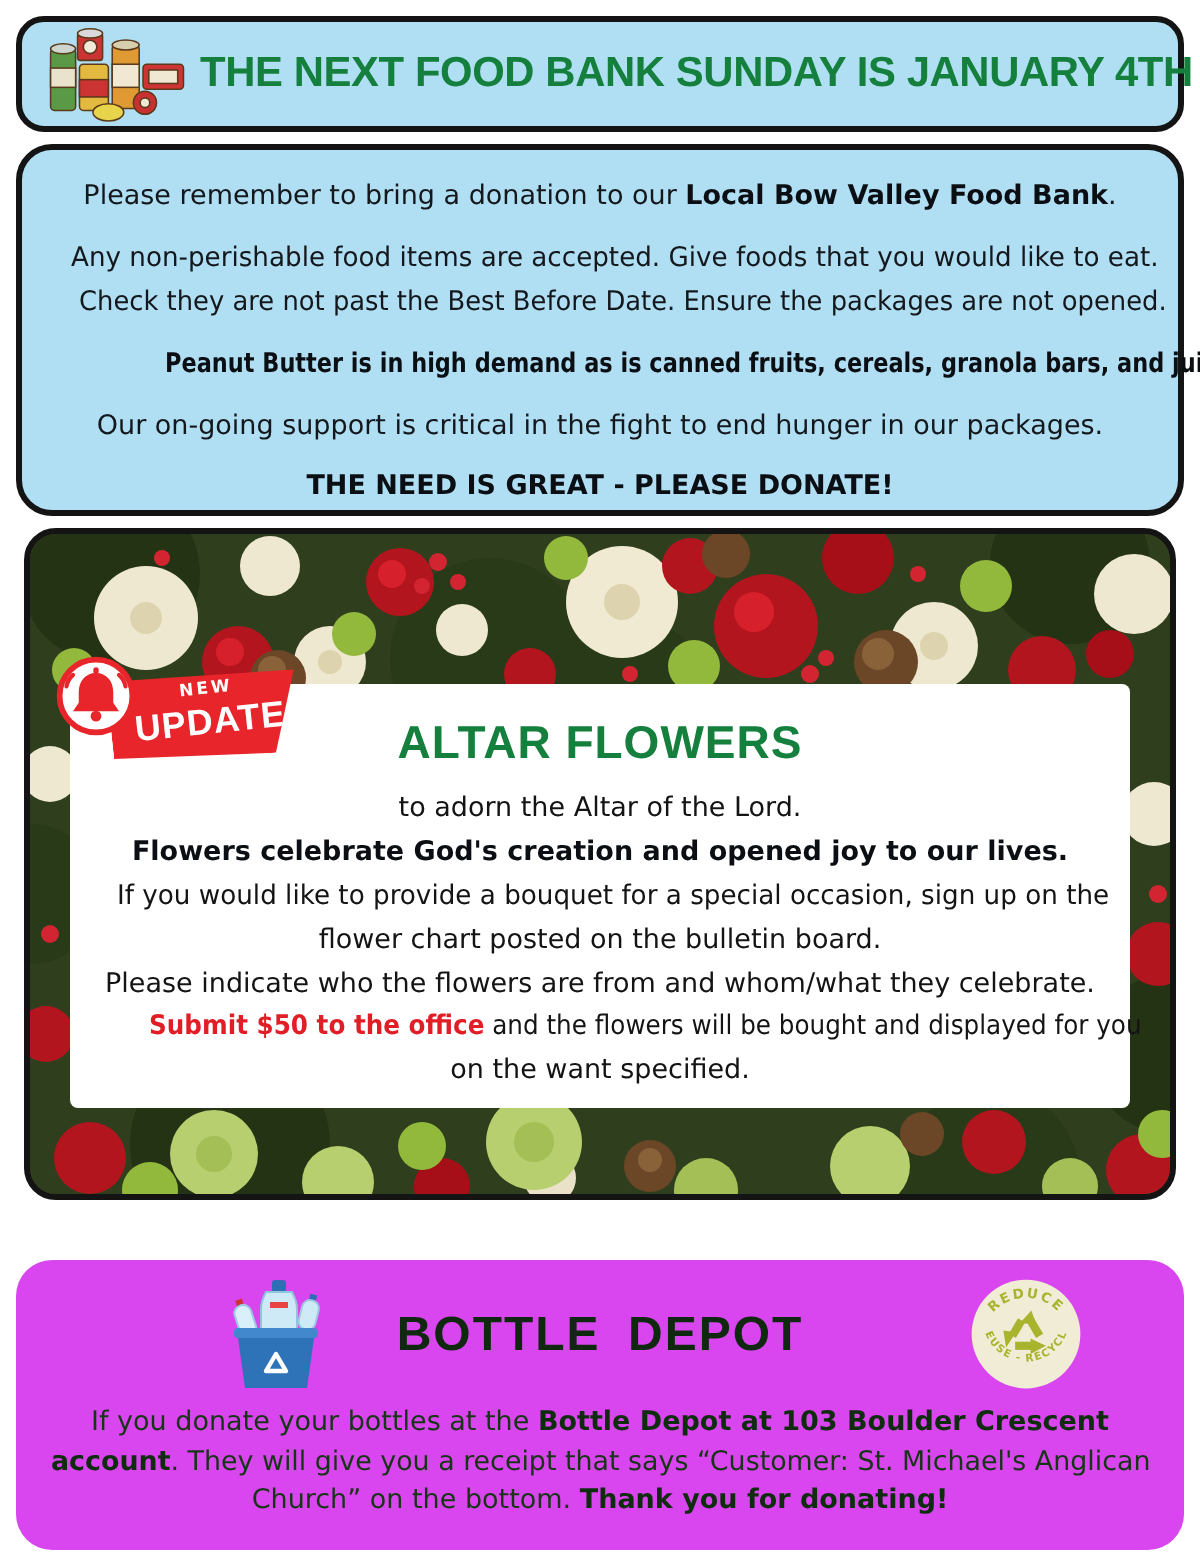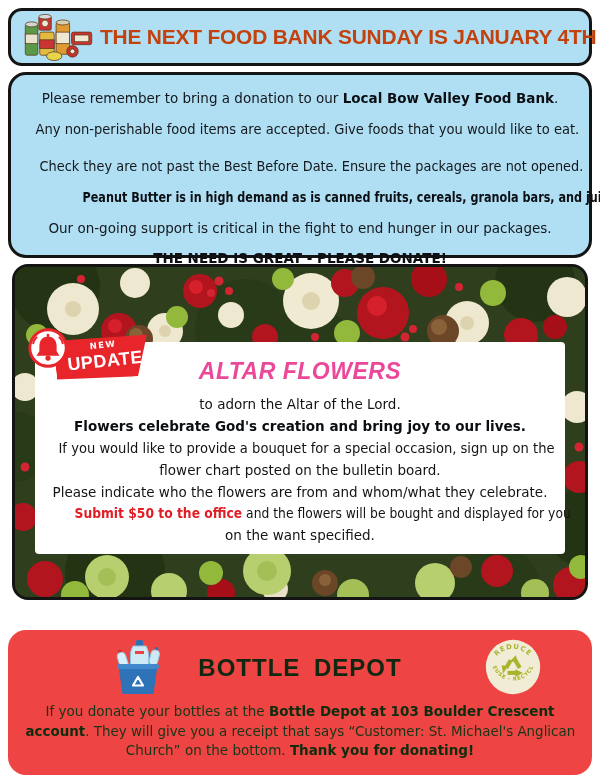--- a/index.html
+++ b/index.html
@@ -9,68 +9,68 @@
   }
   
   .banner{
     margin:8px 8px 0;height:58px;background:#b0dff4;border:3px solid #141414;
     border-radius:14px;display:flex;align-items:center;box-sizing:border-box;
     padding:0 8px;
   }
   .banner-icon{flex:0 0 auto;}
   .banner-title{
     flex:1;text-align:center;font-family:"Liberation Sans",sans-serif;
-    font-weight:bold;font-size:21px;color:#c2410c;letter-spacing:-0.2px;white-space:nowrap;
+    font-weight:bold;font-size:21px;color:#15803d;letter-spacing:-0.2px;white-space:nowrap;
   }
   
   .info-box{
     margin:6px 8px 0;background:#b0dff4;border:3px solid #141414;border-radius:18px;
     box-sizing:border-box;padding:14px 16px 28px;text-align:center;
     font-size:13.5px;line-height:1.4;height:186px;
   }
   .line{white-space:nowrap;}
   .fit{display:inline-block;white-space:nowrap;}
   .b{font-weight:bold;color:#0b0f13;}
   .mb-lg{margin-bottom:12px;}
-  .mb-sm{margin-bottom:18px;text-align:center;}
+  .mb-sm{margin-bottom:3px;text-align:center;}
   
   .flower-panel{
     position:relative;margin:6px 12px 0;height:336px;border:3px solid #141414;
     border-radius:16px;box-sizing:border-box;overflow:hidden;background:#2f3f1d;
   }
   .flowers-bg{position:absolute;left:0;top:0;width:100%;height:100%;}
   .flower-card{
     position:absolute;left:20px;right:20px;top:75px;height:212px;background:#ffffff;
     border-radius:4px;box-sizing:border-box;padding:12px 16px 8px;text-align:center;
     font-size:13.5px;line-height:1.32;color:#141414;
   }
   .card-title{
     font-family:"Liberation Sans",sans-serif;font-weight:800;font-size:23px;
-    letter-spacing:0.5px;color:#ec4899;margin:2px 0 10px;font-style:italic;
+    letter-spacing:0.5px;color:#15803d;margin:2px 0 10px;
   }
   .aline{margin-bottom:4px;white-space:nowrap;}
   .red-b{color:#e11d26;font-weight:bold;}
   
   .badge{position:absolute;left:10px;top:56px;width:130px;height:70px;z-index:5;}
   .bell{position:absolute;left:0;top:2px;width:46px;height:46px;}
   .ribbon{
     position:absolute;left:30px;top:13px;width:94px;height:44px;background:#e8252b;
     transform:rotate(-6deg);clip-path:polygon(0 0,100% 8%,86% 100%,0 88%);
     color:#ffffff;
   }
   .ribbon .new{
     position:absolute;top:4px;left:36px;font-size:8.5px;letter-spacing:1.5px;font-weight:600;
   }
   .ribbon .update{
     position:absolute;top:15px;left:12px;font-size:18px;font-weight:800;
     font-family:"Liberation Sans",sans-serif;letter-spacing:0.5px;
   }
   
   .depot{
-    margin:30px 8px 0;background:#ef4444;border-radius:18px;box-sizing:border-box;
+    margin:30px 8px 0;background:#d946ef;border-radius:18px;box-sizing:border-box;
     padding:8px 16px 12px;height:145px;color:#163616;
   }
   .depot-header{position:relative;height:60px;}
   .bin-icon{position:absolute;left:86px;top:0;}
   .depot-title{
     text-align:center;font-family:"Liberation Sans",sans-serif;font-weight:800;
     font-size:24px;letter-spacing:1px;word-spacing:6px;color:#102810;padding-top:16px;
   }
   .recycle-badge{position:absolute;right:34px;top:0;}
   .depot-body{text-align:center;font-size:13.5px;line-height:1.45;margin-top:4px;}
@@ -232,21 +232,21 @@
         <rect x="22.6" y="9" width="2.8" height="3.6" rx="1.4" fill="#e8252b"></rect>
         <path d="M12 13c-2 1.8-3 3.6-3.4 6" stroke="#e8252b" stroke-width="2.2" fill="none" stroke-linecap="round"></path>
         <path d="M36 13c2 1.8 3 3.6 3.4 6" stroke="#e8252b" stroke-width="2.2" fill="none" stroke-linecap="round"></path>
       </svg>
     </span>
   </div>
 
   <div class="flower-card">
     <div class="card-title">ALTAR FLOWERS</div>
     <div class="aline"><span class="fit">to adorn the Altar of the Lord.</span></div>
-    <div class="aline"><span class="fit b">Flowers celebrate God's creation and bring joy to our lives.</span></div>
+    <div class="aline"><span class="fit b">Flowers celebrate God's creation and opened joy to our lives.</span></div>
     <div class="aline"><span class="fit" style="transform: scaleX(0.970646); transform-origin: center center;">If you would like to provide a bouquet for a special occasion, sign up on the</span></div>
     <div class="aline"><span class="fit">flower chart posted on the bulletin board.</span></div>
     <div class="aline"><span class="fit">Please indicate who the flowers are from and whom/what they celebrate.</span></div>
     <div class="aline"><span class="fit" style="transform: scaleX(0.913444); transform-origin: center center;"><span class="red-b">Submit $50 to the office</span><span> and the flowers will be bought and displayed for you</span></span></div>
     <div class="aline"><span class="fit">on the want specified.</span></div>
   </div>
 </div>
 
 <div class="depot">
   <div class="depot-header">

